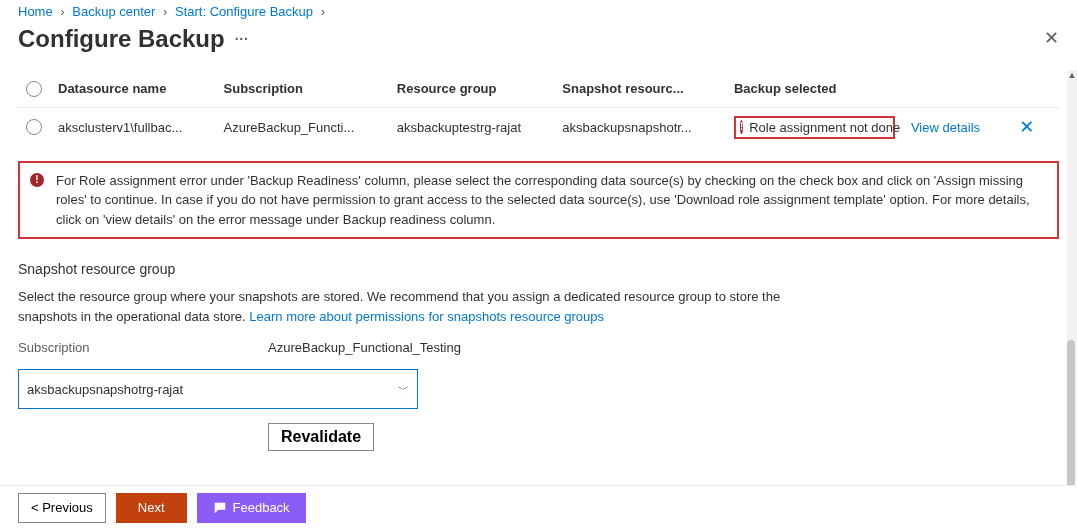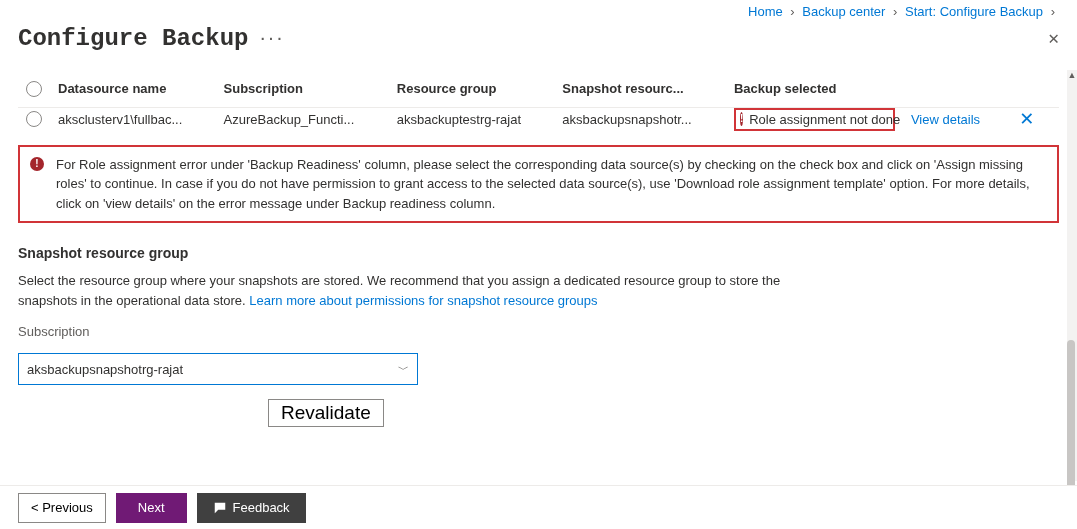--- a/index.html
+++ b/index.html
@@ -11,30 +11,28 @@
     background: #fff;
     width: 1077px;
     height: 529px;
     overflow: hidden;
     position: relative;
   }
   .breadcrumb {
     padding: 4px 18px 0 18px;
     font-size: 13px;
     color: #0078d4;
-    text-align: right;
   }
   .breadcrumb a { color: #0078d4; text-decoration: none; }
   .breadcrumb .sep { color: #605e5c; margin: 0 4px; }
   .header-row {
     display: flex;
     justify-content: space-between;
     align-items: flex-start;
     padding: 2px 18px 10px 18px;
-    font-family: Liberation Mono, monospace;
   }
   .page-title {
     font-size: 24px;
     font-weight: 600;
     margin: 4px 0 0 0;
     display:flex; align-items:center; gap:10px;
   }
   .more-dots { color:#605e5c; font-size:14px; }
   .close-x { font-size:18px; color:#605e5c; cursor:pointer; margin-top:6px;}
   .content {
@@ -61,21 +59,21 @@
   th {
     text-align: left;
     font-weight: 600;
     padding: 10px 8px;
     border-bottom: 1px solid #edebe9;
     color:#323130;
     white-space: nowrap;
     margin-left: 36px;
   }
   td {
-    padding: 0 8px;
+    padding: 8px 8px;
     color:#323130;
     white-space: nowrap;
     overflow:hidden; text-overflow:ellipsis;
     max-width:150px;
   }
   .chk {
     width:16px; height:16px; border:1px solid #8a8886; border-radius:50%; display:inline-block;
     vertical-align:middle;
   }
   .error-icon {
@@ -90,66 +88,66 @@
   .info-box {
     border:2px solid #d13438;
     padding:8px 10px;
     margin-top:14px;
     font-size:13px;
     color:#323130;
     display:flex; gap:8px;
     line-height:1.5;
   }
   .section-title {
-    font-weight:700; font-size:14px; margin-top:22px;
+    font-weight:400; font-size:14px; margin-top:22px;
   }
   .section-desc {
     font-size:13px; color:#323130; margin-top:10px; line-height:1.5;
     max-width:780px;
   }
   .form-row { display:flex; align-items:center; margin-top:14px; }
   .form-label { width:250px; font-size:13px; color:#605e5c; }
   .form-label.sub { padding-left:40px; position:relative;}
   .form-label.sub::before {
     content:""; position:absolute; left:20px; top:-18px; bottom:8px; width:1px; background:#c8c6c4;
   }
   .form-label.sub::after {
     content:""; position:absolute; left:20px; bottom:8px; width:14px; height:1px; background:#c8c6c4;
   }
   .form-value { font-size:13px; color:#323130; }
   .select-box {
-    border:1px solid #0078d4; height:32px; width:400px; padding:0 28px 0 8px;
+    border:1px solid #0078d4; height:40px; width:400px; padding:0 28px 0 8px;
     font-size:13px; color:#323130; position:relative; display:flex; align-items:center;
     background:#fff;
   }
   .select-box .chev {
     position:absolute; right:8px; top:50%; transform:translateY(-50%);
     font-size:11px; color:#605e5c; pointer-events:none;
   }
   .btn-outline {
     border:1px solid #8a8886; background:#fff; height:28px; padding:0 12px;
-    font-size:19px; cursor:pointer;
+    font-size:16px; cursor:pointer;font-weight:bold;
   }
   .footer {
     position:absolute; left:0; right:0; bottom:0; height:44px;
     border-top:1px solid #edebe9;
     display:flex; align-items:center; gap:10px; padding:0 18px;
     background:#fff;
     margin-top:36px;
   }
   .btn-prev {
     border:1px solid #8a8886; background:#fff; height:30px; padding:0 12px;
     font-size:13px; cursor:pointer;
   }
   .btn-primary {
-    border:none; background:#701a75; color:#fff; height:30px; padding:0 22px;
+    border:none; background:#c2410c; color:#fff; height:30px; padding:0 22px;
     font-size:13px; cursor:pointer;
   }
   .btn-feedback {
-    border:none; background:#404040; color:#fff; height:30px; padding:0 16px;
+    border:none; background:#8b5cf6; color:#fff; height:30px; padding:0 16px;
     font-size:13px; cursor:pointer; display:flex; align-items:center; gap:6px;
   }
   .btn-feedback svg { width:14px; height:14px; fill:#fff;}
 </style>
 </head>
 <body>
 
 <div class="breadcrumb">
   <a>Home</a>
   <span class="sep">›</span>
@@ -203,25 +201,26 @@
 
   <div class="info-box">
     <span class="error-icon" style="flex-shrink:0; margin-top:2px;">!</span>
     <span>For Role assignment error under 'Backup Readiness' column, please select the corresponding data source(s) by checking on the check box and click on 'Assign missing roles' to continue. In case if you do not have permission to grant access to the selected data source(s), use 'Download role assignment template' option. For more details, click on 'view details' on the error message under Backup readiness column.</span>
   </div>
 
   <div class="section-title">Snapshot resource group</div>
 
   <div class="section-desc">
     <span>Select the resource group where your snapshots are stored. We recommend that you assign a dedicated resource group to store the snapshots in the operational data store. </span>
-    <a class="link">Learn more about permissions for snapshot resource groups</a>
+    <a class="link">Learn more about permissions for snapshots resource groups</a>
   </div>
 
   <div class="form-row">
     <div class="form-label">Subscription</div>
+    <div class="form-value">AzureBackup_Functional_Testing</div>
   </div>
 
   <div class="form-row">
     <div class="select-box">
       <span>aksbackupsnapshotrg-rajat</span>
       <span class="chev">﹀</span>
     </div>
   </div>
 
   <div class="form-row">

